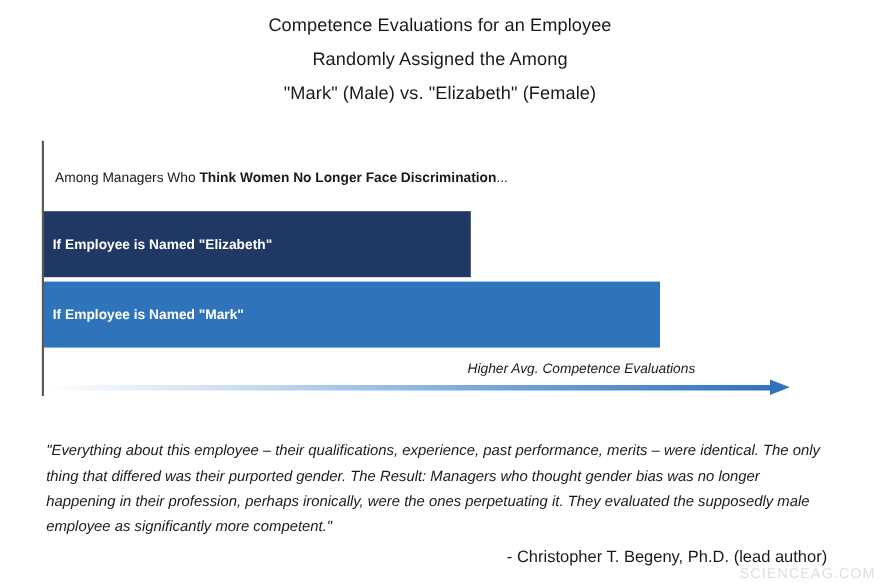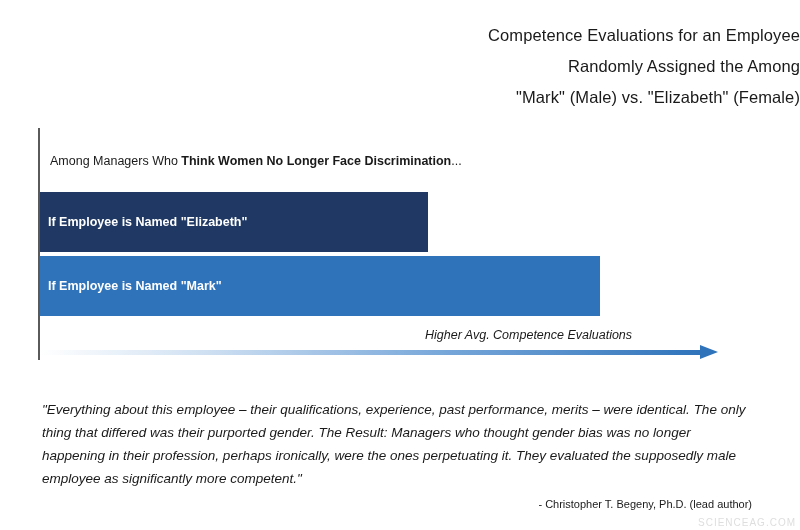--- a/index.html
+++ b/index.html
@@ -11,22 +11,22 @@
     height: 530px;
     background: #ffffff;
     font-family: "Liberation Sans", sans-serif;
     color: #1a1a1a;
     position: relative;
     overflow: hidden;
   }
 
   
   .title-block {
-    padding-top: 20px;
-    text-align: right;
+    padding-top: 8px;
+    text-align: center;
   }
   .title-line {
     font-size: 16.5px;
     line-height: 31px;
     color: #1a1a1a;
     letter-spacing: 0.1px;
   }
 
   
   .chart-wrap {
@@ -128,31 +128,31 @@
     width: 712px;
     font-size: 13.5px;
     font-style: italic;
     line-height: 23px;
     color: #1a1a1a;
   }
   .attribution {
     position: absolute;
     right: 48px;
     top: 498px;
-    font-size: 11px;
+    font-size: 15px;
     color: #1a1a1a;
     white-space: nowrap;
   }
 
   
   .watermark {
     position: absolute;
     right: 4px;
     bottom: 2px;
-    font-size: 10px;
+    font-size: 13px;
     color: #dedede;
     letter-spacing: 1px;
   }
 </style>
 </head>
 <body>
 
 <div class="title-block">
   <div class="title-line">Competence Evaluations for an Employee</div>
   <div class="title-line">Randomly Assigned the Among</div>

